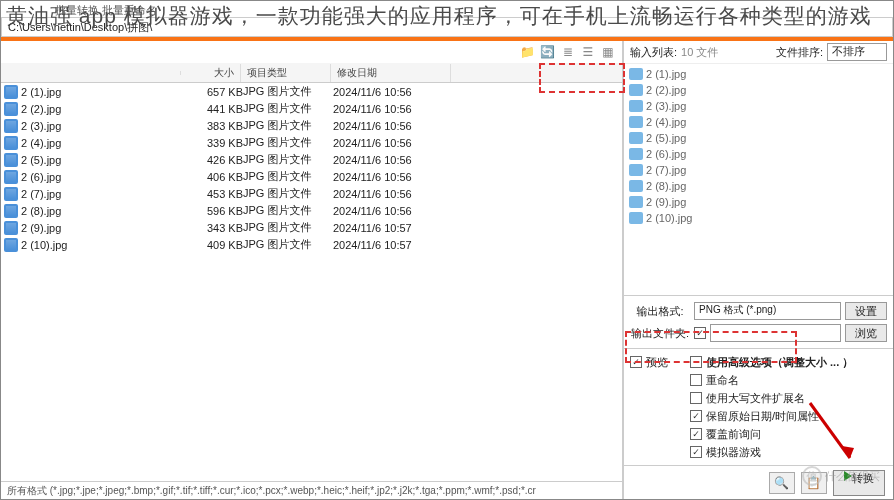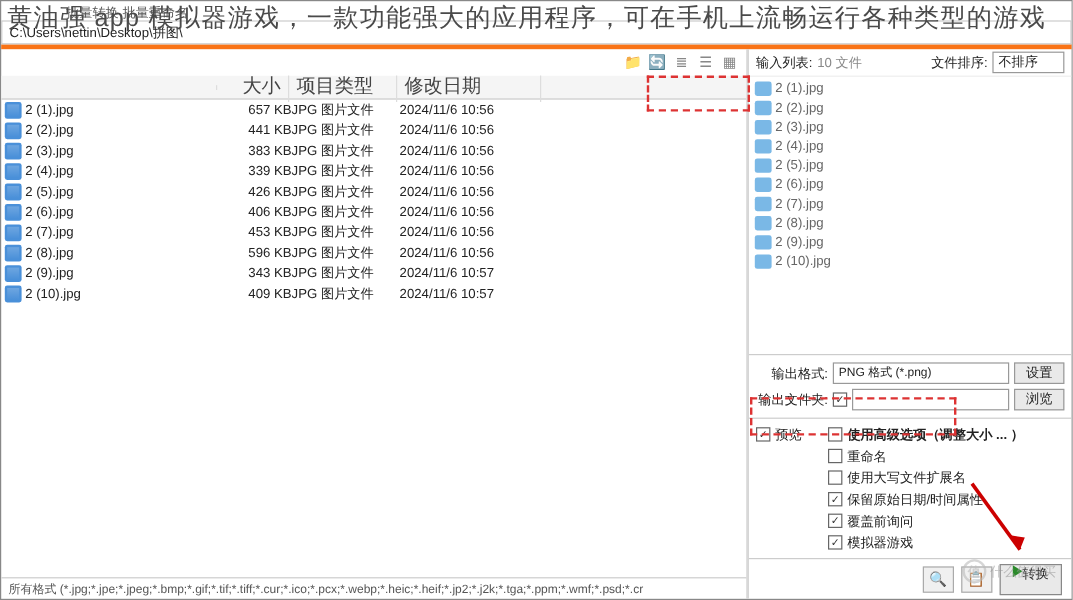--- a/index.html
+++ b/index.html
@@ -7,38 +7,38 @@
 .window { width: 100%; height: 100%; border: 1px solid #888; display: flex; flex-direction: column; }
 .title-bar { height: 18px; font-size: 11px; padding: 2px 6px; color: #555; margin-left: 48px; }
 .path-bar { height: 22px; display: flex; align-items: flex-end; border-bottom: 4px solid #f97316; }
 .path-box { flex: 1; border: 1px solid #ccc; height: 20px; padding: 2px 6px; font-size: 11px; display: flex; align-items: center; }
 .tool-row { height: 22px; display: flex; align-items: center; padding: 0 6px; gap: 8px; }
 .tool-icons { display: flex; gap: 4px; margin-left: auto; }
 .ticon { width: 16px; height: 16px; display: flex; align-items: center; justify-content: center; font-size: 12px; }
 .main { flex: 1; display: flex; overflow: hidden; }
 .left-pane { flex: 1; display: flex; flex-direction: column; border-right: 1px solid #ccc; }
 .file-table { flex: 1; overflow: hidden; }
-.fhdr { display: flex; border-bottom: 1px solid #ccc; background: #f5f5f5; height: 20px; align-items: center; font-size: 16px; color: #444; }
+.fhdr { display: flex; border-bottom: 1px solid #ccc; background: #f5f5f5; height: 20px; align-items: center; font-size: 10px; color: #444; }
 .fhdr > div { padding: 2px 6px; border-right: 1px solid #ddd; }
 .fc-name { width: 180px; } .fc-size { width: 60px; text-align: right; } .fc-type { width: 90px; } .fc-date { width: 120px; }
 .frow { display: flex; height: 17px; align-items: center; font-size: 11px; }
 .frow .ico { width: 14px; height: 14px; margin: 0 3px; background: #4a90d9; border-radius: 2px; position: relative; }
 .frow .ico::after { content:''; position:absolute; inset:2px; background:linear-gradient(#fff3,#fff0); }
 .status-bar { height: 18px; border-top: 1px solid #ccc; padding: 2px 6px; font-size: 10px; color: #555; white-space: nowrap; overflow: hidden; }
 .mid-pane { width: 78px; display: flex; flex-direction: column; align-items: center; padding-top: 50px; gap: 6px; }
 .mid-btn { width: 70px; height: 22px; font-size: 11px; background: #e9e9e9; border: 1px solid #999; text-align: center; line-height: 20px; cursor: pointer; }
 .right-pane { width: 270px; display: flex; flex-direction: column; border-left: 1px solid #ccc; }
 .right-top { height: 22px; display: flex; align-items: center; padding: 0 6px; font-size: 11px; gap: 4px; }
 .sort-sel { border: 1px solid #999; height: 18px; font-size: 11px; padding: 0 4px; width: 60px; }
 .out-list { flex: 1; border-top: 1px solid #eee; overflow: hidden; padding: 2px; }
 .orow { display: flex; align-items: center; height: 16px; font-size: 11px; color: #666; }
 .orow .oico { width: 14px; height: 12px; margin: 0 3px; background: #7ab8e6; border-radius: 2px; }
 .right-mid { border-top: 1px solid #ccc; padding: 4px 6px; font-size: 11px; }
 .form-row { display: flex; align-items: center; height: 22px; gap: 4px; }
-.form-row label { width: 60px; text-align: right; }
+.form-row label { width: 60px; text-align: center; }
 .sel, .txt { border: 1px solid #999; height: 18px; font-size: 10px; padding: 0 4px; flex: 1; }
 .btn-sm { width: 42px; height: 18px; font-size: 11px; background: #e9e9e9; border: 1px solid #999; text-align: center; line-height: 16px; }
 .right-bot { border-top: 1px solid #ccc; padding: 4px 6px; font-size: 11px; display: flex; }
 .rbcol1 { width: 60px; }
 .rbcol2 { flex: 1; }
 .chk-row { display: flex; align-items: center; height: 18px; gap: 4px; }
 .chk { width: 12px; height: 12px; border: 1px solid #666; display: inline-flex; align-items: center; justify-content: center; font-size: 9px; color: #333; }
 .action-row { height: 34px; display: flex; align-items: center; justify-content: flex-end; padding: 0 8px; gap: 6px; border-top: 1px solid #ccc; }
 .icon-btn { width: 26px; height: 22px; border: 1px solid #aaa; background: #f0f0f0; display: flex; align-items: center; justify-content: center; font-size: 12px; }
 .big-btn { display: flex; gap: 0; height: 26px; padding: 0 10px; border: 1px solid #888; background: #e9e9e9; font-size: 11px; }

